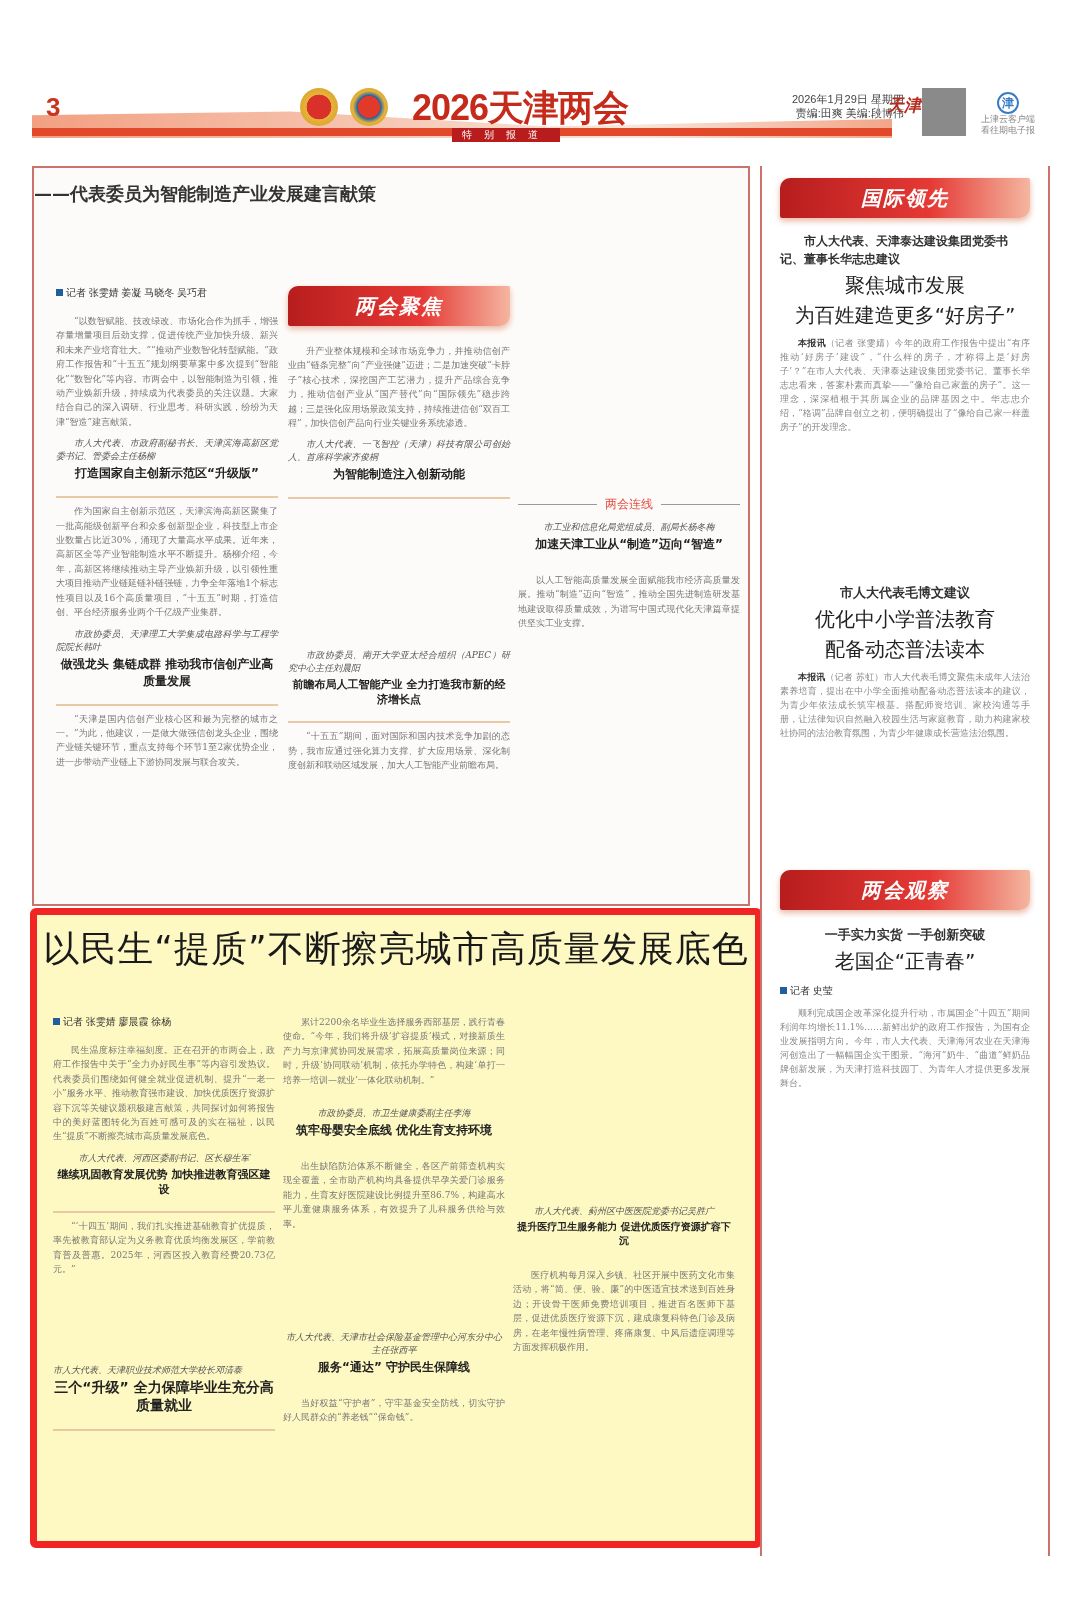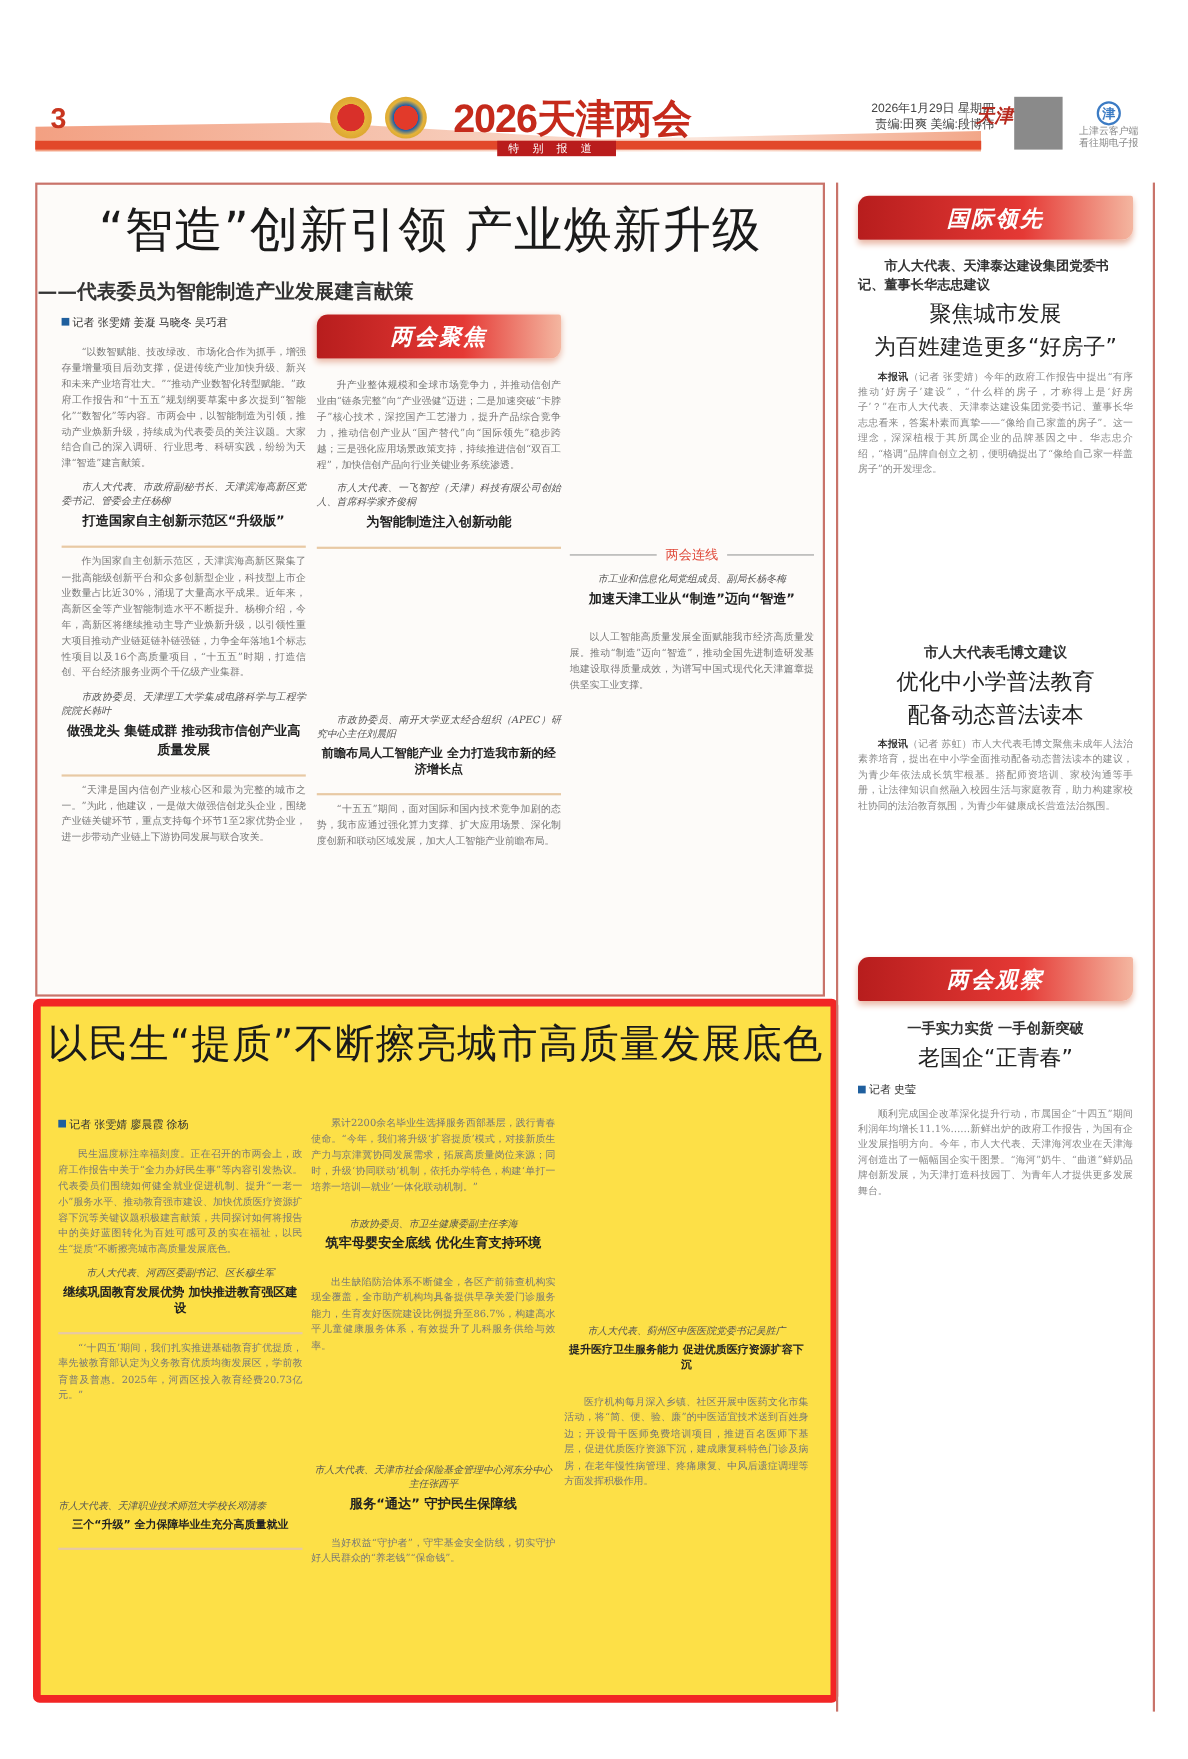--- a/index.html
+++ b/index.html
@@ -10,21 +10,21 @@
 .page-num{position:absolute;left:14px;top:12px;font:bold 26px "Liberation Sans",sans-serif;color:#c8351f}
 .emblem{position:absolute;top:8px;width:38px;height:38px;border-radius:50%;background:radial-gradient(circle,#d9302a 45%,#e5b33a 47%,#d49a25 100%)}
 .logo-title{position:absolute;left:380px;top:4px;font:bold 36px "Liberation Sans",sans-serif;color:#c52a1b;letter-spacing:-1px}
 .logo-sub{position:absolute;left:420px;top:48px;font:10px "Liberation Sans",sans-serif;color:#fff;background:#b91c1c;padding:0 10px;letter-spacing:12px}
 .dateline{position:absolute;left:760px;top:12px;font:11px "Liberation Sans",sans-serif;color:#444;text-align:right;line-height:14px}
 .paper-name{position:absolute;left:846px;top:14px;font:italic bold 17px "Liberation Serif",serif;color:#b72a1e;border-left:1px solid #aaa;padding-left:8px}
 .qr{position:absolute;left:922px;top:88px;width:44px;height:48px;background:#8a8a8a}
 .app{position:absolute;left:978px;top:92px;width:60px;text-align:center;font:9px "Liberation Sans",sans-serif;color:#888;line-height:11px}
 .app .ic{display:inline-block;width:22px;height:22px;border-radius:50%;border:2px solid #3b7bc4;color:#3b7bc4;font:bold 12px "Liberation Sans",sans-serif;line-height:18px}
 .box1{position:absolute;left:32px;top:166px;width:718px;height:740px;border:2px solid #c9736a;background:#fdfbf9}
-.box2{position:absolute;left:30px;top:908px;width:732px;height:640px;border:7px solid #f22525;border-radius:6px;background:#fde047}
+.box2{position:absolute;left:30px;top:908px;width:732px;height:640px;border:7px solid #f22525;border-radius:6px;background:#fef9c3}
 .right-col{position:absolute;left:760px;top:166px;width:290px;height:1390px;border-left:2px solid #c9736a;border-right:2px solid #c9736a;padding:0 18px}
 .h-main{font:44px "DejaVu Sans","Liberation Sans",sans-serif;color:#1a1a1a;text-align:center;letter-spacing:1px}
 .h-sub{font:bold 18px "DejaVu Serif",serif;color:#333;text-align:left;margin-top:14px}
 .byline{font:10px "Liberation Sans",sans-serif;color:#333}
 .byline:before{content:"";display:inline-block;width:7px;height:7px;background:#1f5f9e;margin-right:3px}
 .col{position:absolute;font-size:9px;line-height:14.4px;color:#777;text-align:justify}
 .col p{text-indent:2em;margin-bottom:4px}
 .intro{font:italic 9px "DejaVu Serif",serif;color:#555;margin:8px 0 2px;text-indent:2em;line-height:13px}
 .subhead{font:bold 12px "DejaVu Sans",sans-serif;color:#222;text-align:center;border-bottom:2px solid #e8c9a4;padding-bottom:14px;margin-bottom:6px}
 .banner{position:relative;height:40px;background:linear-gradient(90deg,#b71d1d,#e53935 60%,#f4b6a0);border-radius:10px 2px 10px 2px;color:#fff;font:italic bold 20px "DejaVu Sans",sans-serif;text-align:center;line-height:40px;letter-spacing:2px;box-shadow:0 3px 6px #e9b7a5}
@@ -55,21 +55,20 @@
   <div class="paper-name">天津日报</div>
 </div>
 <div class="qr"></div>
 <div class="app">
   <span class="ic">津</span>
   <div>上津云客户端</div>
   <div>看往期电子报</div>
 </div>
 
 <div class="box1">
-  <div class="h-main" style="margin-top:12px">“智造”创新引领 产业焕新升级</div>
   <div class="h-sub">——代表委员为智能制造产业发展建言献策</div>
 
   <div class="col" style="left:22px;top:118px;width:222px">
     <div class="byline">记者 张雯婧 姜凝 马晓冬 吴巧君</div>
     <p style="margin-top:14px">“以数智赋能、技改绿改、市场化合作为抓手，增强存量增量项目后劲支撑，促进传统产业加快升级、新兴和未来产业培育壮大。”“推动产业数智化转型赋能。”政府工作报告和“十五五”规划纲要草案中多次提到“智能化”“数智化”等内容。市两会中，以智能制造为引领，推动产业焕新升级，持续成为代表委员的关注议题。大家结合自己的深入调研、行业思考、科研实践，纷纷为天津“智造”建言献策。</p>
     <div class="intro">市人大代表、市政府副秘书长、天津滨海高新区党委书记、管委会主任杨柳</div>
     <div class="subhead">打造国家自主创新示范区“升级版”</div>
     <p>作为国家自主创新示范区，天津滨海高新区聚集了一批高能级创新平台和众多创新型企业，科技型上市企业数量占比近30%，涌现了大量高水平成果。近年来，高新区全等产业智能制造水平不断提升。杨柳介绍，今年，高新区将继续推动主导产业焕新升级，以引领性重大项目推动产业链延链补链强链，力争全年落地1个标志性项目以及16个高质量项目，“十五五”时期，打造信创、平台经济服务业两个千亿级产业集群。</p>
     <div class="intro">市政协委员、天津理工大学集成电路科学与工程学院院长韩叶</div>
     <div class="subhead">做强龙头 集链成群 推动我市信创产业高质量发展</div>
@@ -99,21 +98,21 @@
 <div class="box2">
   <div class="h-main" style="font-size:36px;margin-top:10px">以民生“提质”不断擦亮城市高质量发展底色</div>
 
   <div class="col" style="left:16px;top:100px;width:222px">
     <div class="byline">记者 张雯婧 廖晨霞 徐杨</div>
     <p style="margin-top:14px">民生温度标注幸福刻度。正在召开的市两会上，政府工作报告中关于“全力办好民生事”等内容引发热议。代表委员们围绕如何健全就业促进机制、提升“一老一小”服务水平、推动教育强市建设、加快优质医疗资源扩容下沉等关键议题积极建言献策，共同探讨如何将报告中的美好蓝图转化为百姓可感可及的实在福祉，以民生“提质”不断擦亮城市高质量发展底色。</p>
     <div class="intro" style="text-align:center;text-indent:0">市人大代表、河西区委副书记、区长穆生军</div>
     <div class="subhead" style="font-size:11px">继续巩固教育发展优势 加快推进教育强区建设</div>
     <p>“‘十四五’期间，我们扎实推进基础教育扩优提质，率先被教育部认定为义务教育优质均衡发展区，学前教育普及普惠。2025年，河西区投入教育经费20.73亿元。”</p>
     <div class="intro" style="text-align:left;text-indent:0;margin-top:88px">市人大代表、天津职业技术师范大学校长邓清泰</div>
-    <div class="subhead" style="font-size:10px">三个“升级” 全力保障毕业生充分高质量就业</div>
+    <div class="subhead" style="font-size:14px">三个“升级” 全力保障毕业生充分高质量就业</div>
   </div>
 
   <div class="col" style="left:246px;top:100px;width:222px">
     <p>累计2200余名毕业生选择服务西部基层，践行青春使命。“今年，我们将升级‘扩容提质’模式，对接新质生产力与京津冀协同发展需求，拓展高质量岗位来源；同时，升级‘协同联动’机制，依托办学特色，构建‘单打一培养一培训—就业’一体化联动机制。”</p>
     <div class="intro" style="text-align:center;text-indent:0;margin-top:20px">市政协委员、市卫生健康委副主任李海</div>
     <div class="subhead" style="border:none">筑牢母婴安全底线 优化生育支持环境</div>
     <p>出生缺陷防治体系不断健全，各区产前筛查机构实现全覆盖，全市助产机构均具备提供早孕关爱门诊服务能力，生育友好医院建设比例提升至86.7%，构建高水平儿童健康服务体系，有效提升了儿科服务供给与效率。</p>
     <div class="intro" style="text-align:center;text-indent:0;margin-top:100px">市人大代表、天津市社会保险基金管理中心河东分中心主任张西平</div>
     <div class="subhead" style="border:none">服务“通达” 守护民生保障线</div>
     <p>当好权益“守护者”，守牢基金安全防线，切实守护好人民群众的“养老钱”“保命钱”。</p>

